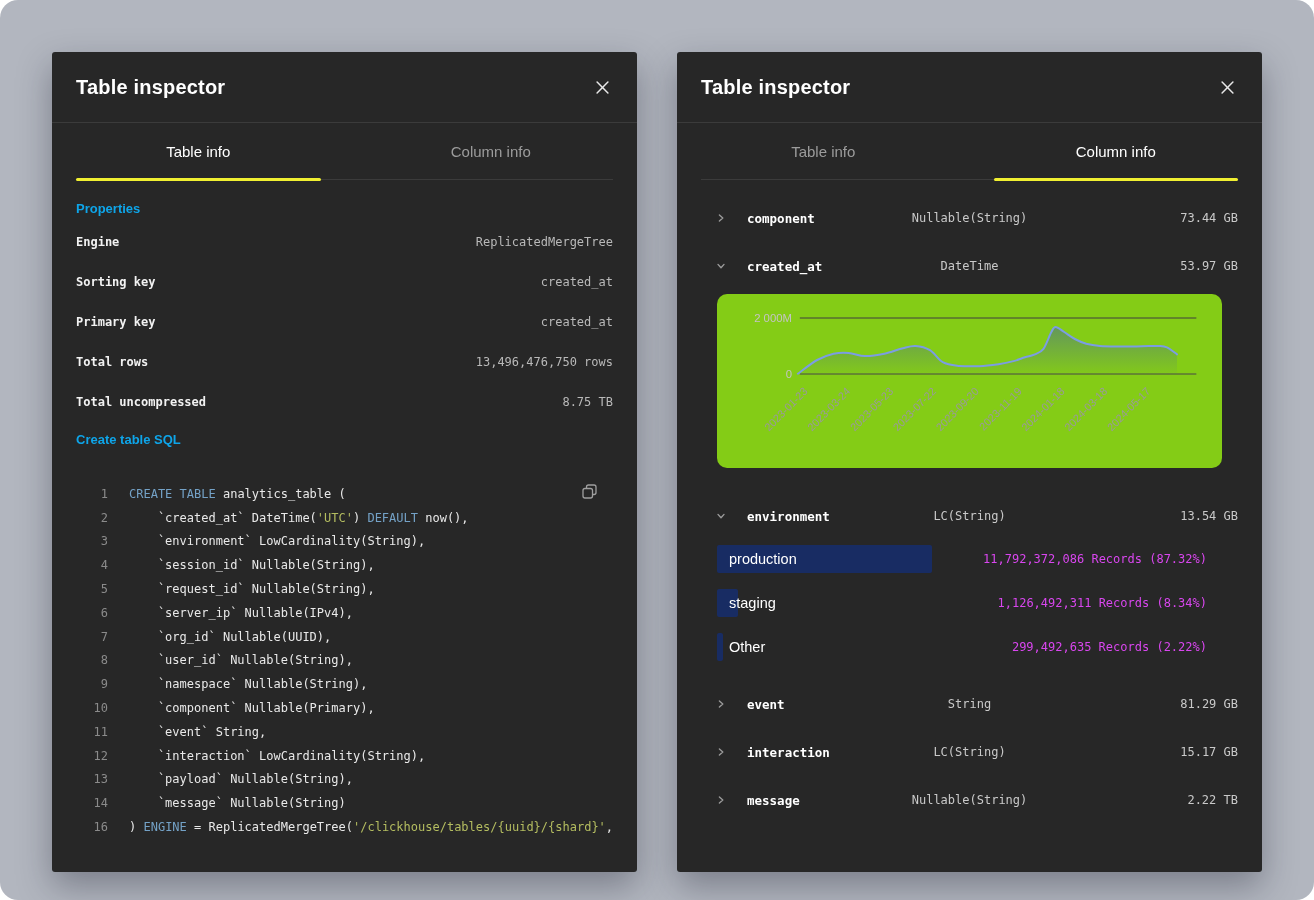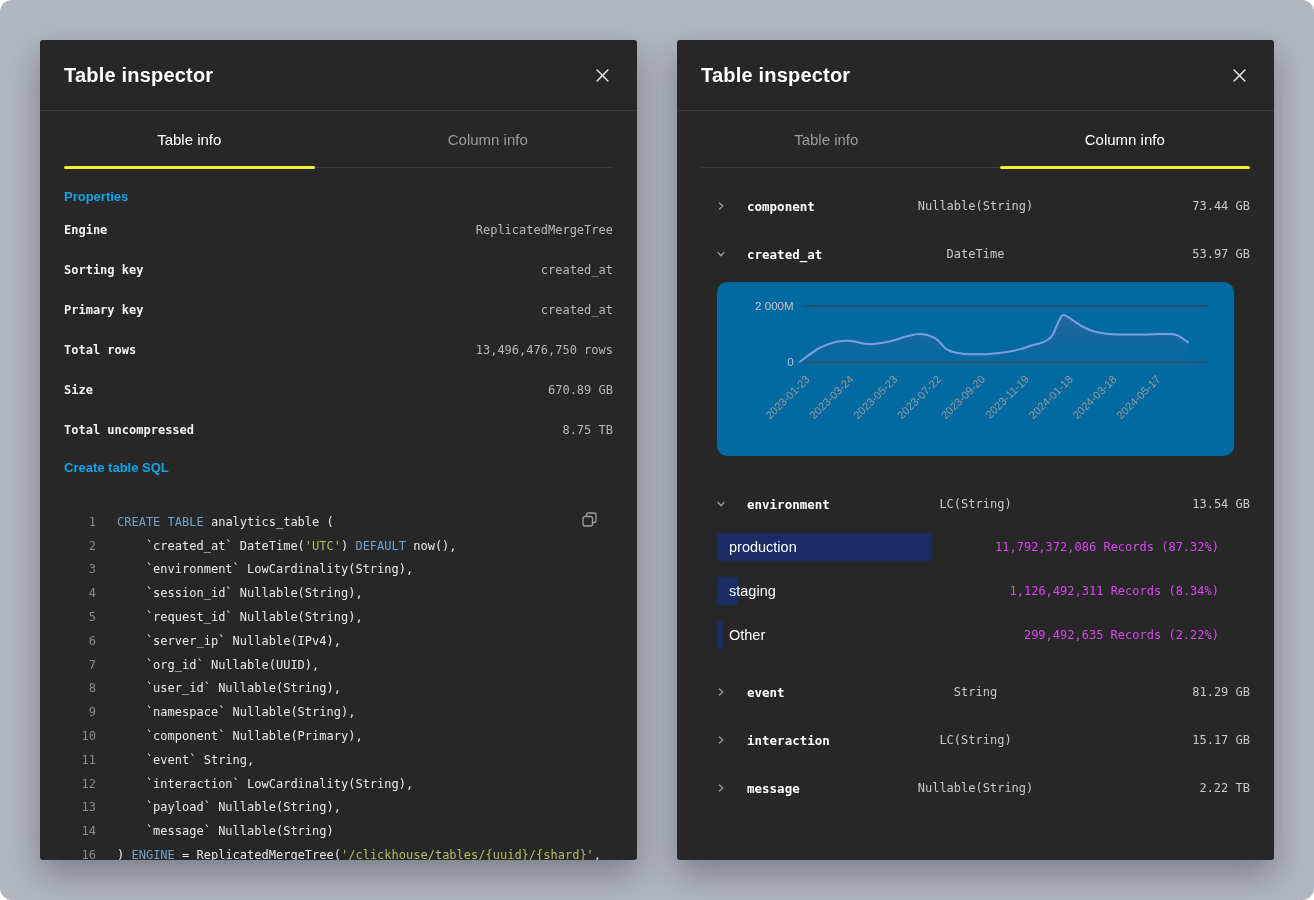--- a/index.html
+++ b/index.html
@@ -1,18 +1,18 @@
 <!DOCTYPE html>
 <html style="--bg-canvas: #b2b6bf; --accent: #f0ef31; --bar: #182c63; --kw: #74a2c7; --str: #b4bd60;"><head>
 <meta charset="utf-8">
 <style>
   html,body{margin:0;padding:0;background:#ffffff;}
   .canvas{width:1314px;height:900px;box-sizing:border-box;background:var(--bg-canvas,#b2b6bf);
-    border-radius:12px;overflow:hidden;display:flex;gap:40px;padding:40px;
-    font-family:"Liberation Sans",sans-serif;align-items:center;}
+    border-radius:18px;overflow:hidden;display:flex;gap:40px;padding:52px;
+    font-family:"Liberation Sans",sans-serif;}
   .modal{flex:1;height:820px;background:#272727;border-radius:3px;display:flex;flex-direction:column;
     overflow:hidden;box-shadow:0 14px 34px rgba(20,24,40,.35);}
   .modal-header{flex:0 0 70px;display:flex;align-items:center;justify-content:space-between;
     padding:0 24px;border-bottom:1px solid #3b3b3b;}
   .modal-title{font-size:20px;font-weight:700;color:#fff;letter-spacing:.2px;}
   .close-btn{background:none;border:none;padding:4px;cursor:pointer;display:flex;align-items:center;}
   .tabbar{flex:0 0 56px;display:flex;margin:0 24px;border-bottom:1px solid #3b3b3b;gap:48px;}
   .tab{flex:1;position:relative;display:flex;align-items:center;justify-content:center;
     font-size:15px;color:#9c9c9c;cursor:pointer;}
   .tab.active{color:#ffffff;}
@@ -33,21 +33,21 @@
   .tok-s{color:var(--str,#b4bd60);}
   .copy-btn{position:absolute;top:-2px;right:12px;background:none;border:none;padding:2px;cursor:pointer;}
   
   .col-list{margin-top:14px;}
   .col-row{height:48px;display:grid;grid-template-columns:1fr auto 1fr;align-items:center;cursor:pointer;}
   .col-left{display:flex;align-items:center;padding-left:15px;}
   .chev{width:10px;height:10px;display:inline-flex;margin-right:21px;flex:0 0 10px;}
   .col-name{font:700 12.5px "DejaVu Sans Mono",monospace;color:#ffffff;}
   .col-type{font:12px "DejaVu Sans Mono",monospace;color:#c9c9c9;}
   .col-size{font:12px "DejaVu Sans Mono",monospace;color:#c9c9c9;text-align:right;}
-  .chart-card{margin:4px 16px 24px;height:174px;background:#0369a1;border-radius:10px;}
+  .chart-card{margin:4px 16px 24px;height:174px;background:#84cc16;border-radius:10px;}
   .chart-card svg{display:block;width:100%;height:174px;}
   .breakdown{margin:5px 16px 19px;}
   .break-row{position:relative;height:28px;margin-bottom:16px;}
   .break-bar{position:absolute;left:0;top:0;bottom:0;border-radius:2px;background:var(--bar,#182c63);}
   .break-label{position:absolute;left:12px;top:50%;transform:translateY(-50%);
     font-size:14.5px;color:#ffffff;}
   .break-records{position:absolute;right:15px;top:50%;transform:translateY(-50%);
     font:12px "DejaVu Sans Mono",monospace;color:#d946ef;}
 </style>
 </head>
@@ -83,24 +83,20 @@
             <span class="prop-label">Sorting key</span>
             <span class="prop-value">created_at</span>
           </div>
           <div class="prop-row">
             <span class="prop-label">Primary key</span>
             <span class="prop-value">created_at</span>
           </div>
           <div class="prop-row">
             <span class="prop-label">Total rows</span>
             <span class="prop-value">13,496,476,750 rows</span>
-          </div>
-          <div class="prop-row">
-            <span class="prop-label">Size</span>
-            <span class="prop-value">670.89 GB</span>
           </div>
           <div class="prop-row">
             <span class="prop-label">Total uncompressed</span>
             <span class="prop-value">8.75 TB</span>
           </div>
         </div>
       <h3 class="section-heading sql">Create table SQL</h3>
       <div class="codeblock">
         <button class="copy-btn">
           <svg width="19" height="19" viewBox="0 0 19 19" fill="none">

